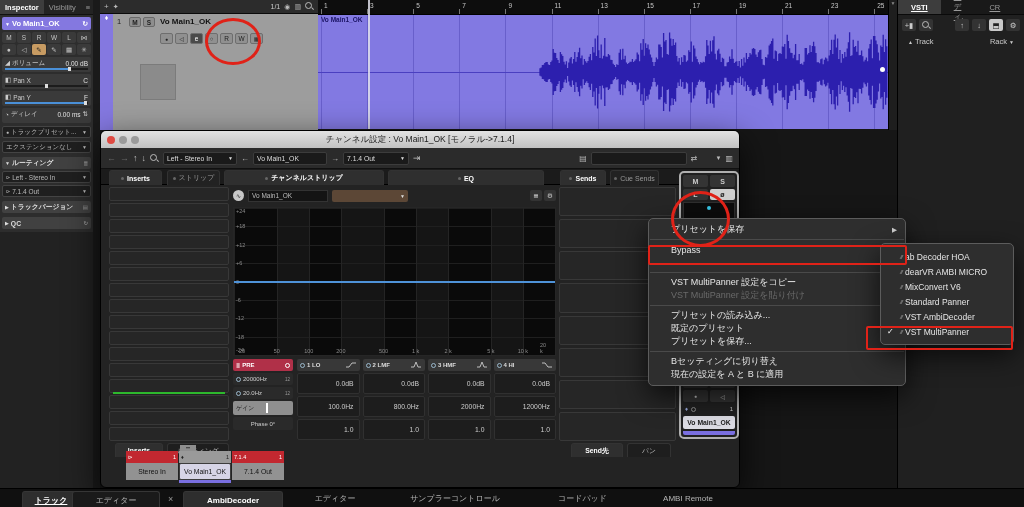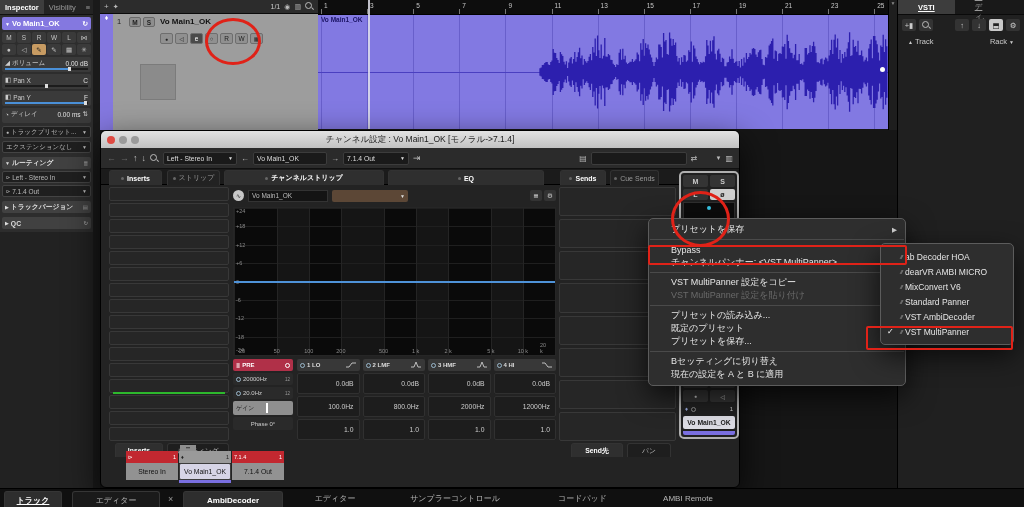--- a/index.html
+++ b/index.html
@@ -44,21 +44,21 @@
   .vgrid{position:absolute;top:0;bottom:0;width:1px;background:rgba(45,35,150,.30);}
   #region-name{position:absolute;left:3px;top:1px;font-size:6.5px;color:#1b1465;font-weight:bold;z-index:3;}
   #centerline{position:absolute;left:0;right:0;top:57px;height:1px;background:#4a3fc0;}
   #playhead{left:368px;top:0;width:2px;height:129px;background:rgba(225,225,235,.85);z-index:4;}
   #region-handle{position:absolute;right:3px;top:52px;width:5px;height:5px;background:#fff;border-radius:50%;z-index:3;}
   #hscroll{left:888px;top:0;width:9px;height:130px;background:#1e1e1e;border-left:1px solid #000;z-index:2;color:#888;font-size:5px;text-align:center;}
 
   
   #rpanel{left:897px;top:0;width:127px;height:488px;background:#202020;border-left:1px solid #000;z-index:2;}
   .rp-tabs{height:15px;background:#191919;display:flex;align-items:center;font-size:7.5px;color:#999;border-bottom:1px solid #0a0a0a;}
-  .rp-tab{padding:0 20px;height:100%;display:flex;align-items:center;text-decoration:underline;}
+  .rp-tab{padding:0 13px;height:100%;display:flex;align-items:center;text-decoration:underline;}
   .rp-tab.act{background:#3d3d3d;color:#fff;font-weight:bold;}
   .rp-btn{width:14px;height:12px;background:#333;border-radius:2px;color:#ccc;font-size:7.5px;display:flex;align-items:center;justify-content:center;}
   .rp-btn.act{background:#c9c9c9;color:#222;}
 
   
   #chwin{left:100px;top:130px;width:640px;height:358px;background:#232323;border:1px solid #000;border-radius:6px;box-shadow:0 12px 34px rgba(0,0,0,.75);z-index:10;}
   #ch-title{height:17px;background:linear-gradient(#e2e2e2,#c2c2c2);border-radius:5px 5px 0 0;display:flex;align-items:center;padding:0 6px;}
   .tl{width:8px;height:8px;border-radius:50%;margin-right:4px;}
   #ch-titletext{position:absolute;left:0;right:0;text-align:center;font-size:8.5px;color:#1a1a1a;}
   #ch-toolbar{height:21px;background:#2b2b2b;border-bottom:1px solid #101010;display:flex;align-items:center;padding:0 6px;gap:4px;color:#aaa;font-size:9px;}
@@ -696,21 +696,20 @@
   <div id="ctxmenu" class="abs">
       <div class="mi">
         <span>プリセットを保存</span>
         <span class="sub">▶</span>
       </div>
       <div class="msep"></div>
       <div class="mi">
         <span>Bypass</span>
       </div>
       <div class="mi">
-        <span>チャンネルパンナー: &lt;VST MultiPanner&gt;</span>
         <span class="sub">▶</span>
       </div>
       <div class="msep"></div>
       <div class="mi">
         <span>VST MultiPanner 設定をコピー</span>
       </div>
       <div class="mi dis">
         <span>VST MultiPanner 設定を貼り付け</span>
       </div>
       <div class="msep"></div>
@@ -766,21 +765,21 @@
       </div>
     </div>
 
   <div class="ann ell" style="left:205px;top:18px;width:56px;height:47px;"></div>
   <div class="ann ell" style="left:671px;top:191px;width:59px;height:56px;"></div>
   <div class="ann rect" style="left:648px;top:245px;width:259px;height:20px;"></div>
   <div class="ann rect" style="left:866px;top:326px;width:147px;height:24px;"></div>
 
   <div id="bottombar" class="abs">
     <span id="bb-close">×</span>
-  <div class="bb-tab act" style="left: 4px; width: 58px; text-decoration: underline;">トラック</div>
+  <div class="bb-tab act" style="left: 22px; width: 58px; text-decoration: underline;">トラック</div>
       <div class="bb-tab" style="left: 72px; width: 88px;">エディター</div>
       <div class="bb-tab act" style="left: 183px; width: 100px;">AmbiDecoder</div>
       <div class="bb-label" style="left: 300px; width: 70px; justify-content: center;">エディター</div>
       <div class="bb-label" style="left: 390px; width: 130px; justify-content: center;">サンプラーコントロール</div>
       <div class="bb-label" style="left: 540px; width: 85px; justify-content: center; text-align: center;">コードパッド</div>
       <div class="bb-label" style="left: 648px; width: 80px; justify-content: center;">AMBI Remote</div>
     </div>
 </div>
 
 </body></html>

